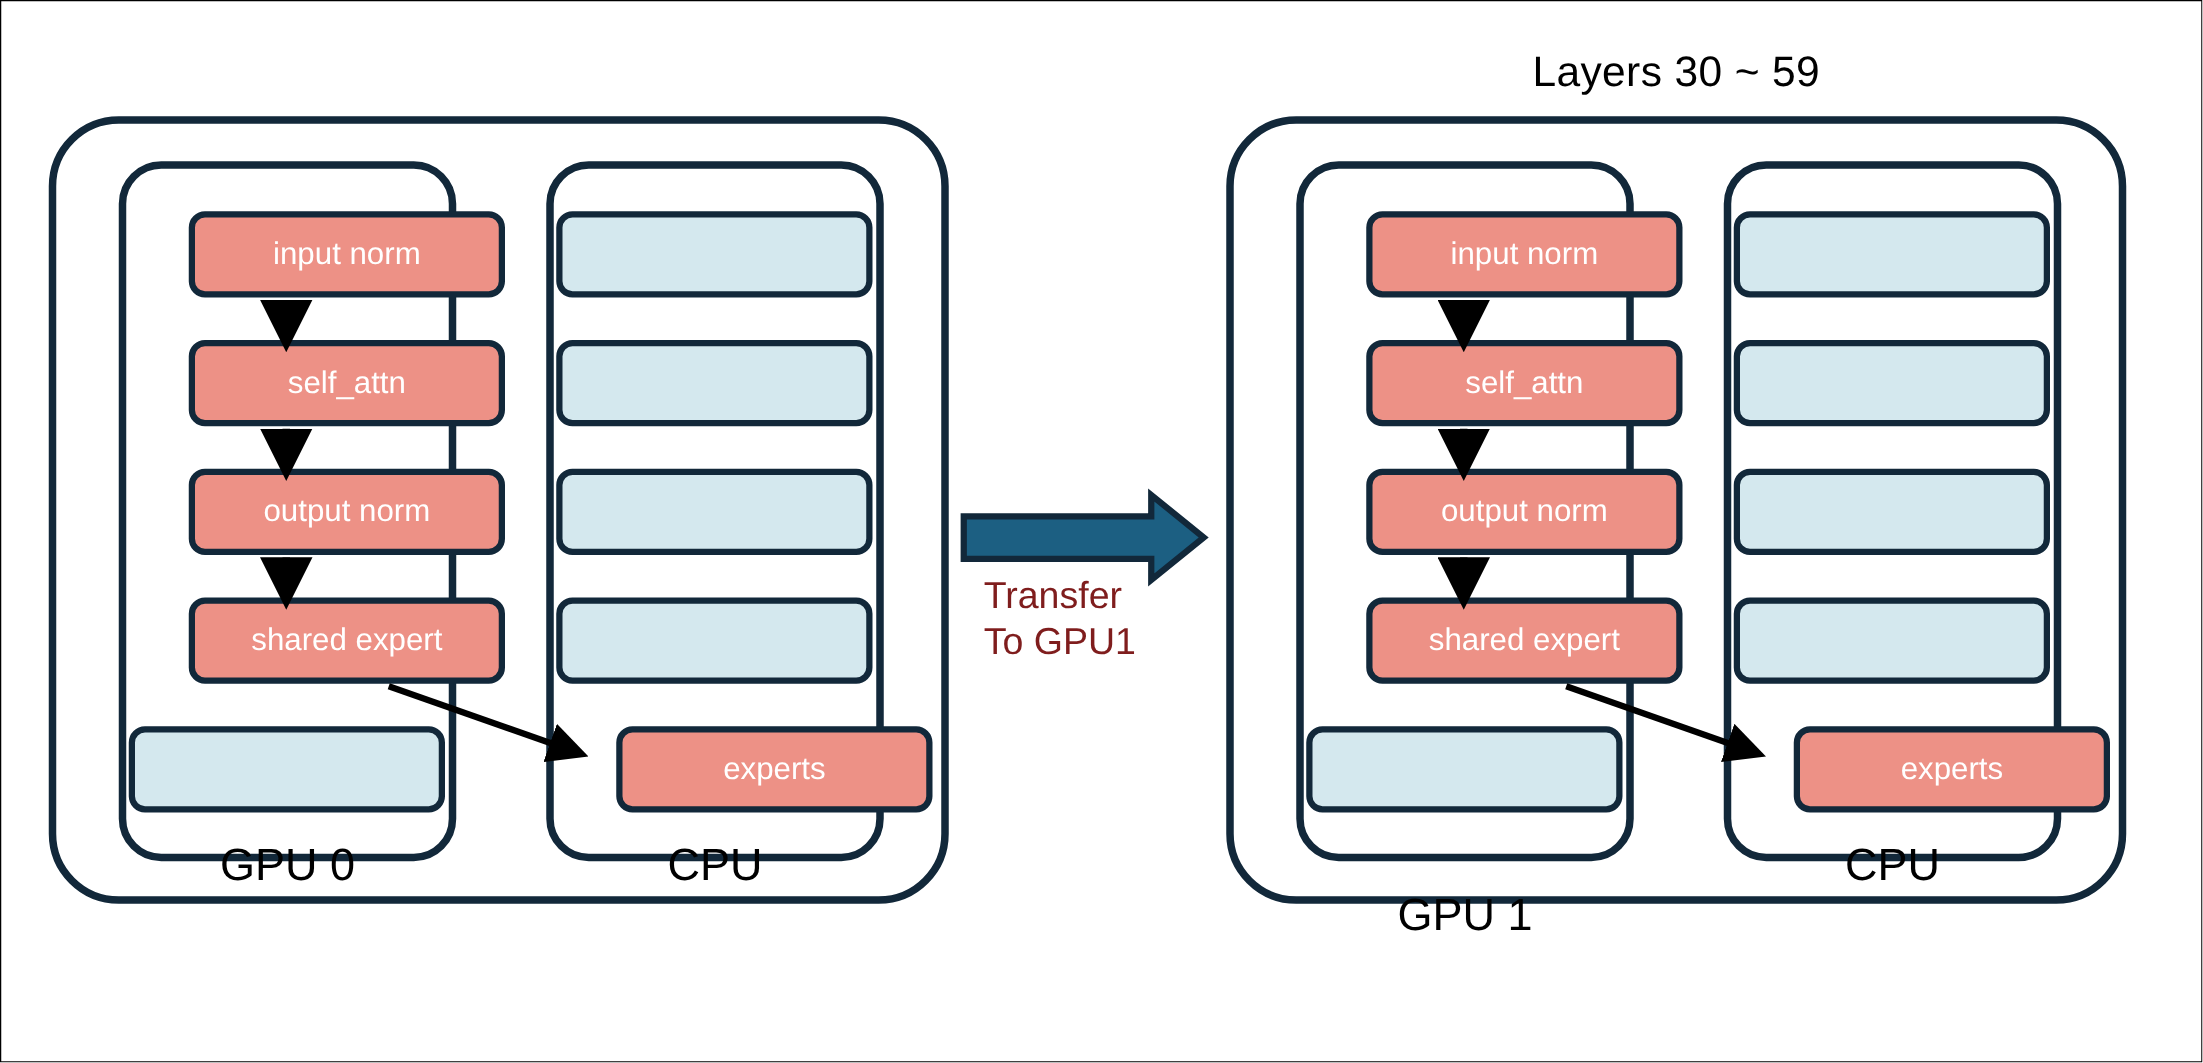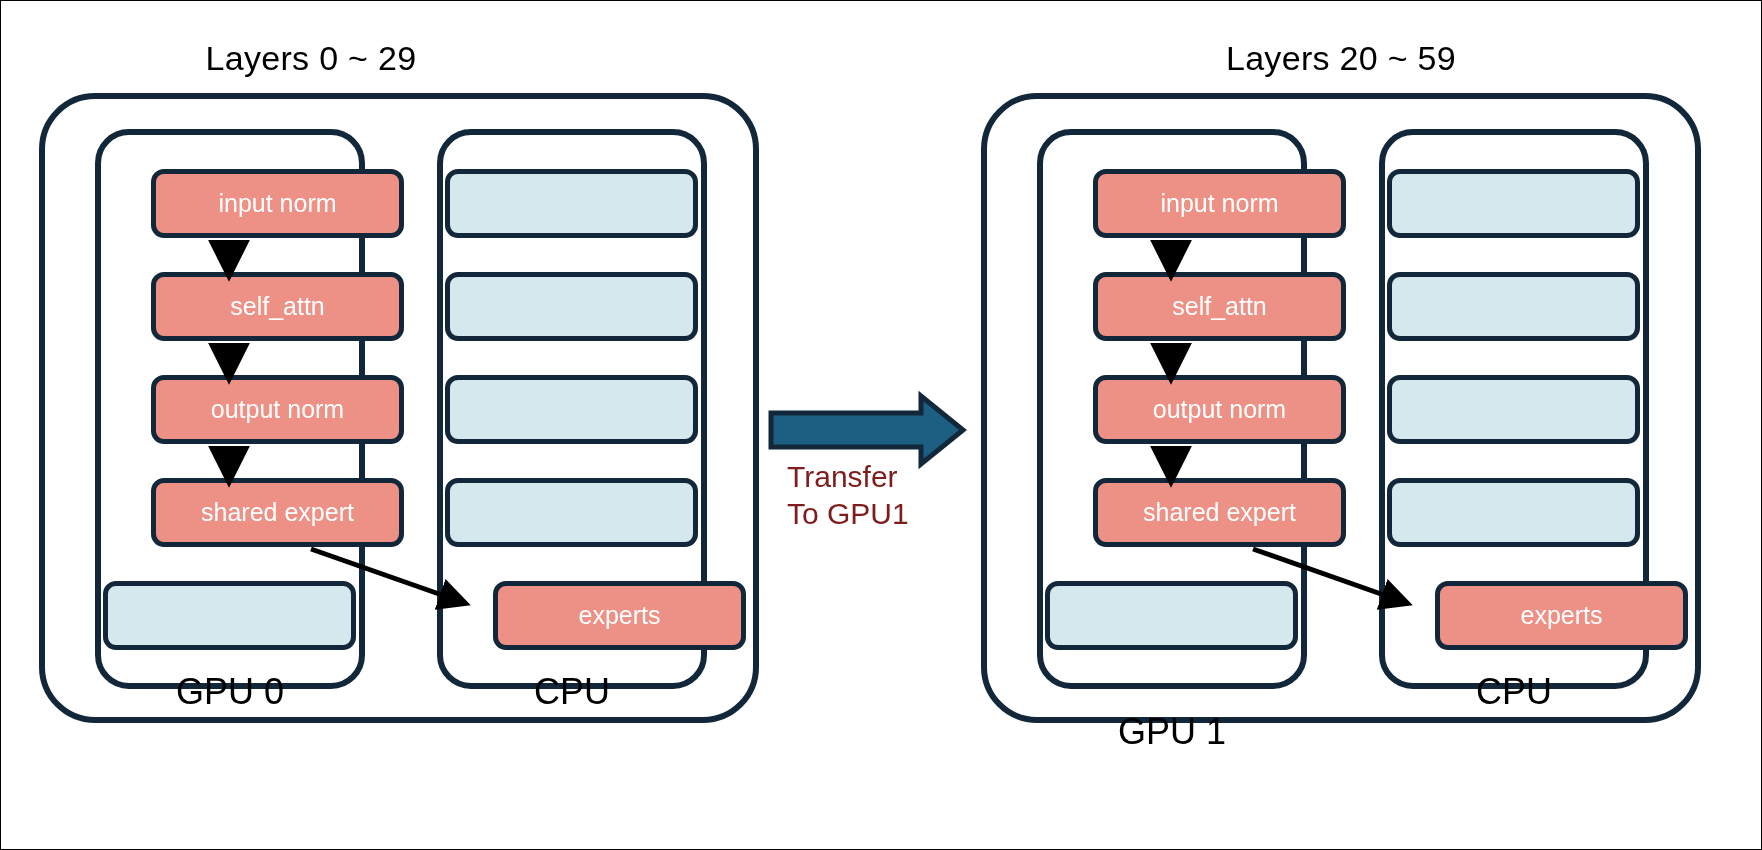--- a/index.html
+++ b/index.html
@@ -86,21 +86,20 @@
     width: 1762px;
     height: 850px;
     pointer-events: none;
   }
 </style>
 </head>
 <body>
 
 <div id="canvas">
 
-  <div class="group-title" style="left:120px; top:38px; width:380px;">Layers 0 ~ 29</div>
 
   <div class="device" style="left:38px; top:92px; width:720px; height:630px;"></div>
 
   <div class="column" style="left:94px; top:128px; width:270px; height:560px;"></div>
 
   <div class="block active" style="left:102px; top:168px; width:253px; height:69px;">
     <span>input norm</span>
   </div>
   <div class="block active" style="left:102px; top:271px; width:253px; height:69px;">
     <span>self_attn</span>
@@ -129,21 +128,21 @@
   <div class="block idle" style="left:444px; top:477px; width:253px; height:69px;">
     <span></span>
   </div>
   <div class="block active" style="left:444px; top:580px; width:253px; height:69px;">
     <span>experts</span>
   </div>
 
   <div class="device-label" style="left:94px; top:670px; width:270px;">GPU 0</div>
   <div class="device-label" style="left:436px; top:670px; width:270px;">CPU</div>
 
-  <div class="group-title" style="left:1150px; top:38px; width:380px;">Layers 20 ~ 59</div>
+  <div class="group-title" style="left:1150px; top:38px; width:380px;">Layers 30 ~ 59</div>
 
   <div class="device" style="left:980px; top:92px; width:720px; height:630px;"></div>
 
   <div class="column" style="left:1036px; top:128px; width:270px; height:560px;"></div>
 
   <div class="block active" style="left:1044px; top:168px; width:253px; height:69px;">
     <span>input norm</span>
   </div>
   <div class="block active" style="left:1044px; top:271px; width:253px; height:69px;">
     <span>self_attn</span>

